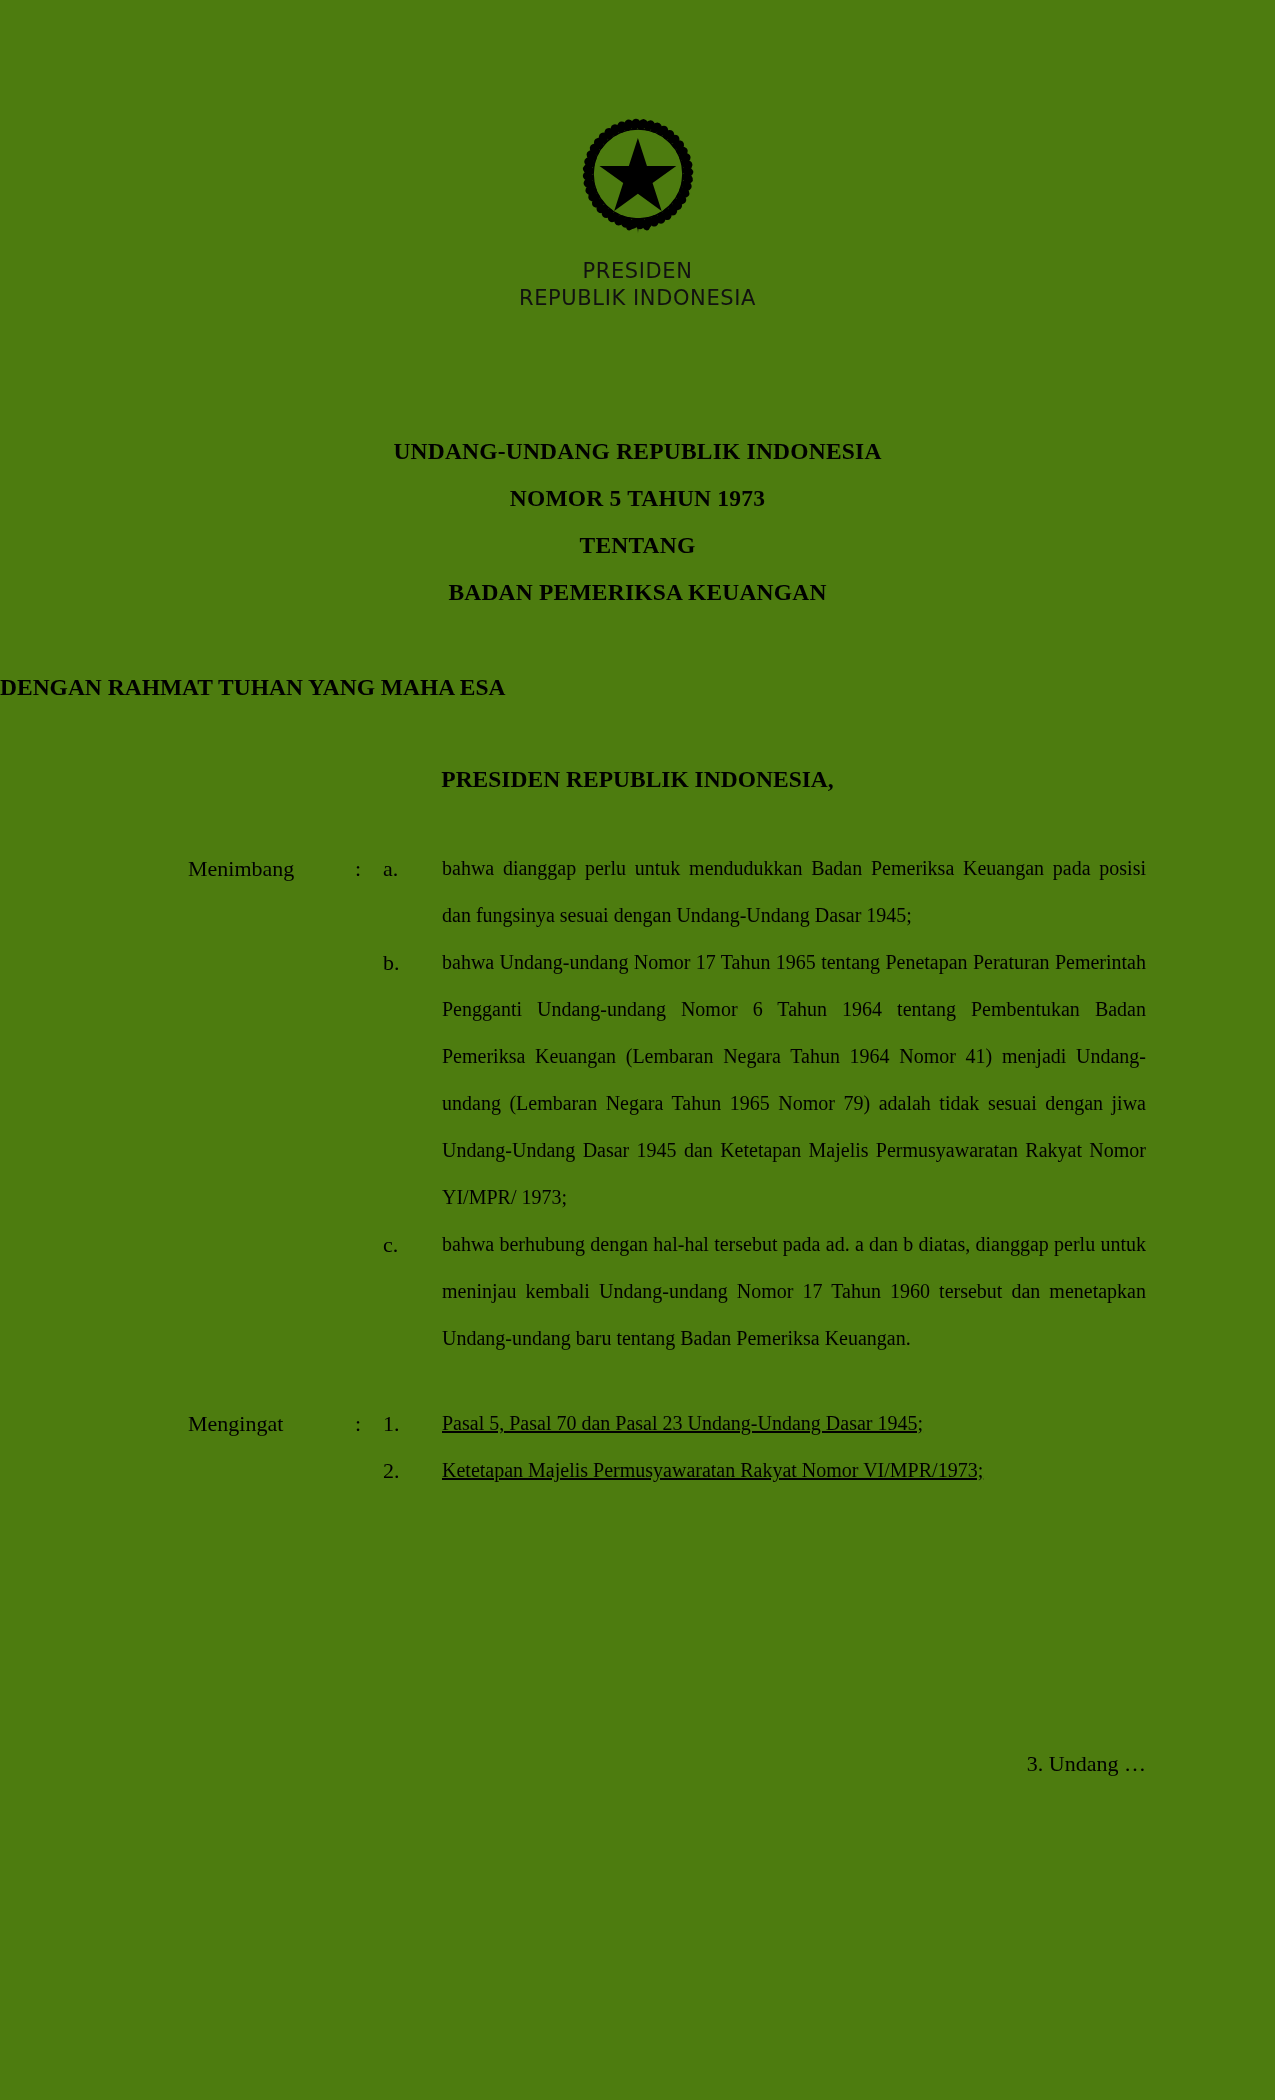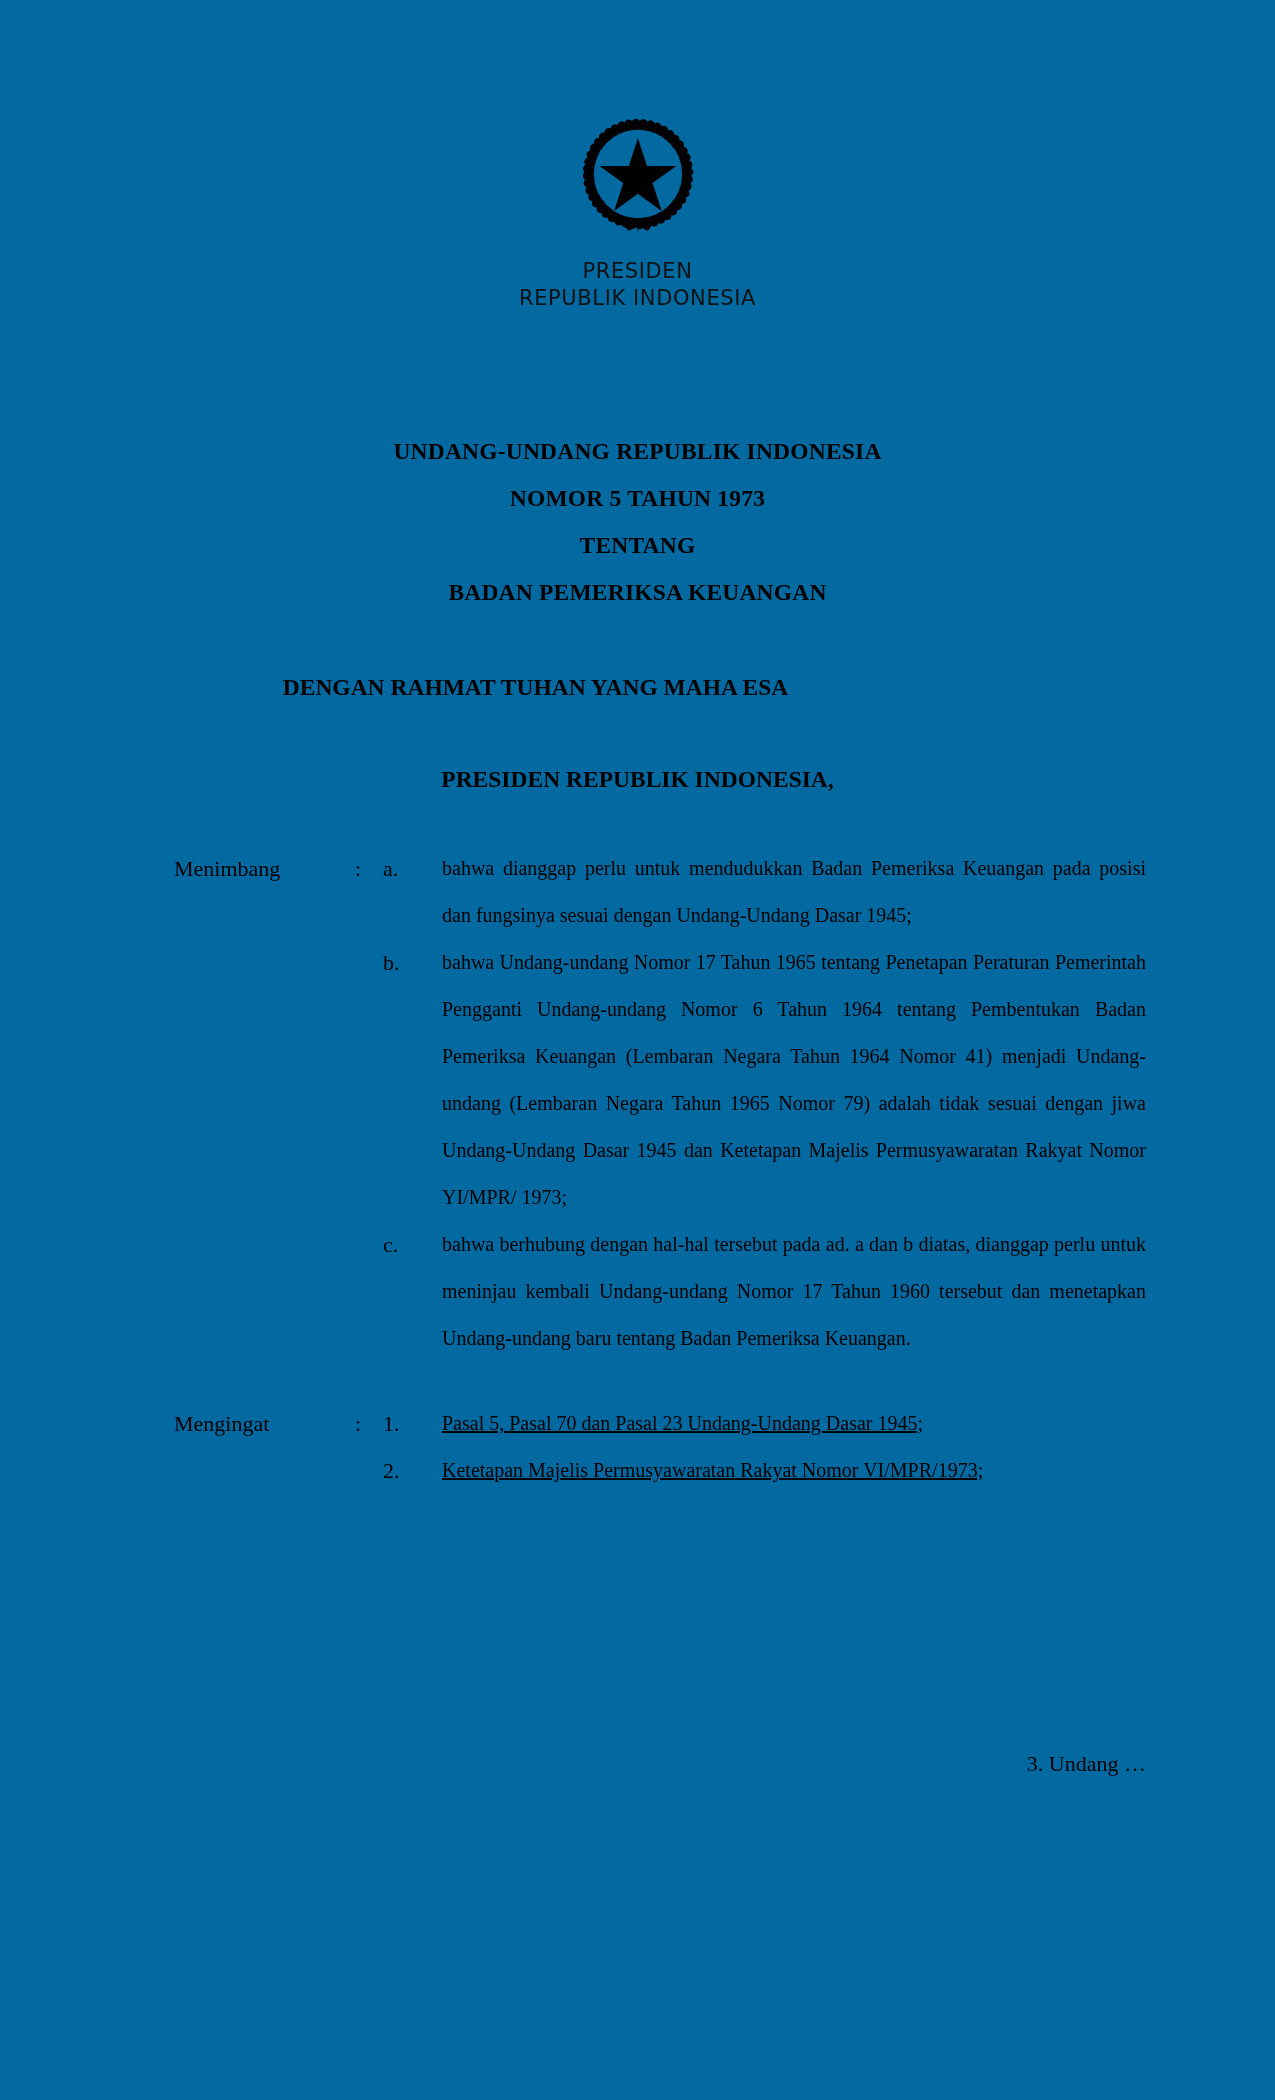--- a/index.html
+++ b/index.html
@@ -5,21 +5,21 @@
   html, body {
     margin: 0;
     padding: 0;
     background: #ffffff;
   }
   .page {
     position: relative;
     width: 1275px;
     height: 2100px;
     margin: 0 auto;
-    background: #0369a1;
+    background: #4d7c0f;
     color: #000000;
     font-family: "Liberation Serif", "DejaVu Serif", serif;
     overflow: hidden;
   }
 
   
   .emblem-block {
     position: absolute;
     top: 108px;
     left: 0;
@@ -55,53 +55,52 @@
     line-height: 47px;
     letter-spacing: 0.2px;
   }
   .title-line { white-space: nowrap; }
 
   .invocation {
     position: absolute;
     top: 664px;
     left: 0;
     width: 1071px;
+    font-weight: bold;
+    font-size: 23.5px;
+    line-height: 47px;
+  }
+  .byline {
+    position: absolute;
+    top: 756px;
+    left: 0;
+    width: 1275px;
     text-align: center;
     font-weight: bold;
     font-size: 23.5px;
     line-height: 47px;
   }
-  .byline {
-    position: absolute;
-    top: 756px;
-    left: 0;
-    width: 1275px;
-    text-align: center;
-    font-weight: bold;
-    font-size: 23.5px;
-    line-height: 47px;
-  }
 
   
   .clauses {
     position: absolute;
     top: 845px;
     left: 0;
     width: 1275px;
     font-size: 22px;
   }
   .section {
     position: relative;
     width: 1275px;
   }
   .section + .section { margin-top: 38px; text-decoration: underline; }
 
   .section-label {
     position: absolute;
-    left: 174px;
+    left: 188px;
     top: 0;
     width: 150px;
     font-size: 22px;
     line-height: 47px;
     white-space: nowrap;
   }
   .section-colon {
     position: absolute;
     left: 355px;
     top: 0;

